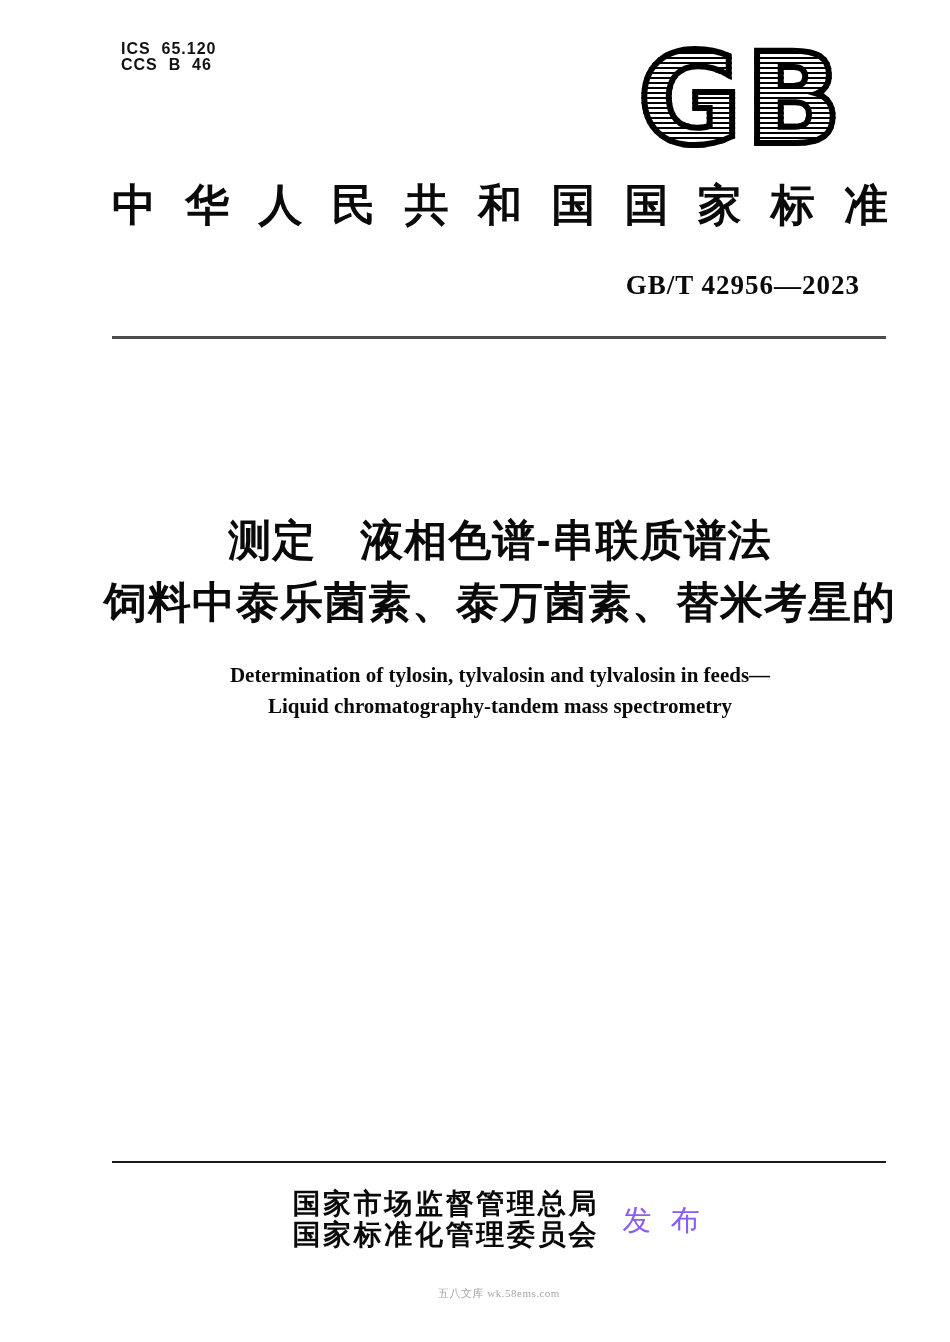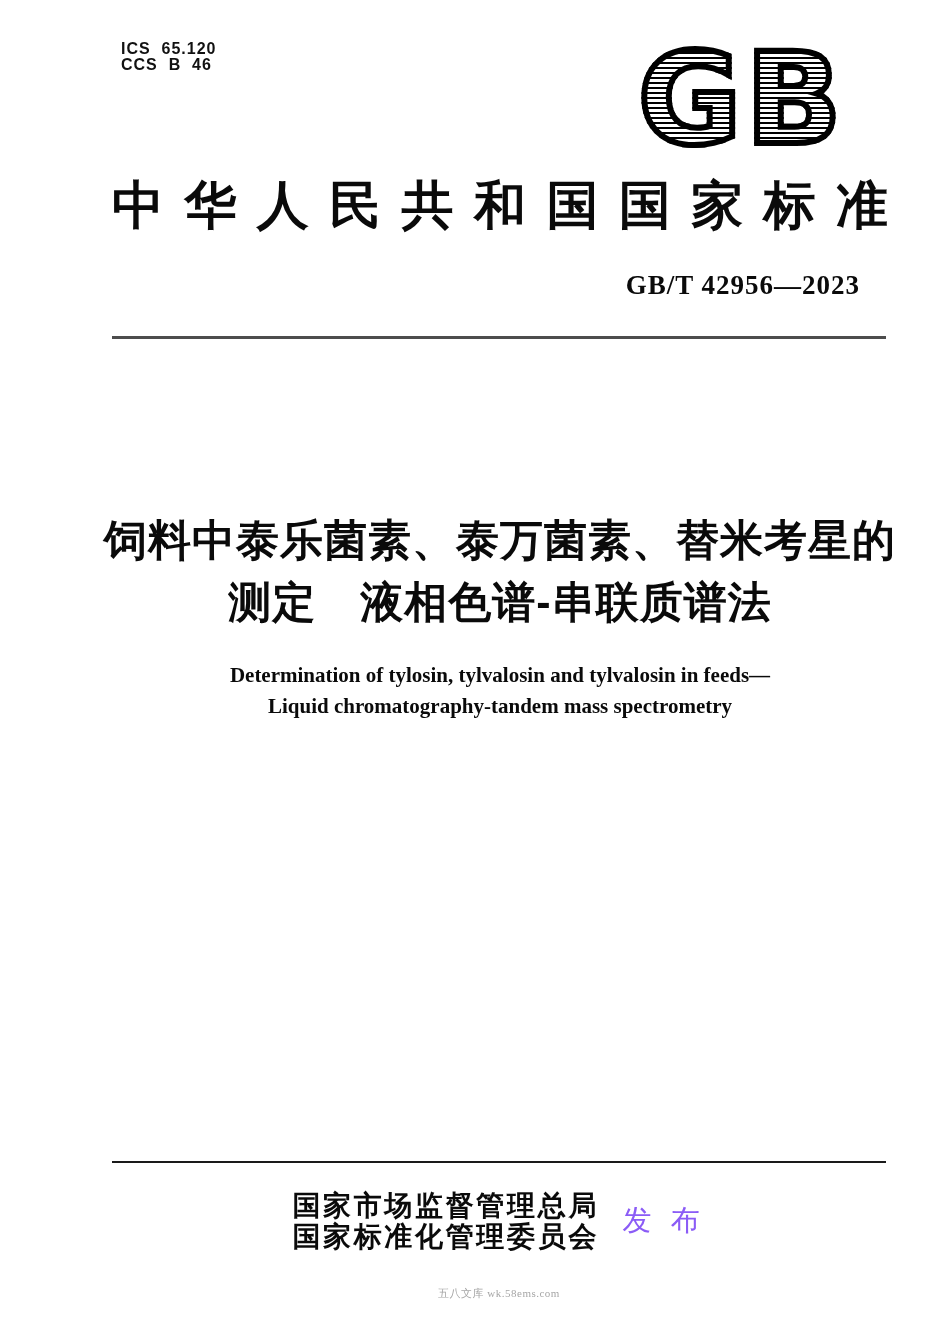--- a/index.html
+++ b/index.html
@@ -52,21 +52,21 @@
   }
 
   
   .header-title {
     position: absolute;
     left: 112px;
     top: 183px;
     width: 776px;
     font-family: "Liberation Serif", serif;
     font-weight: bold;
-    font-size: 52px;
+    font-size: 44px;
     line-height: 46px;
     white-space: nowrap;
     text-align: justify;
     text-align-last: justify;
     color: #0a0a0a;
   }
 
   .std-number {
     position: absolute;
     right: 90px;
@@ -159,20 +159,21 @@
     font-weight: bold;
     font-size: 28px;
     line-height: 31px;
     color: #0a0a0a;
   }
   .pub-line {
     width: 304px;
     white-space: nowrap;
     text-align: justify;
     text-align-last: justify;
+    font-family: Liberation Mono, monospace;
   }
   .pub-label {
     font-family: Liberation Serif, serif;
     font-size: 29px;
     letter-spacing: 6px;
     color: #8b5cf6;
     white-space: pre;
   }
 
   .watermark {
@@ -199,22 +200,22 @@
 
   <div class="gb-logo">GB</div>
 
   <div class="header-title">中华人民共和国国家标准</div>
 
   <div class="std-number">GB/T 42956—2023</div>
 
   <div class="rule-top"></div>
 
   <div class="title-zh">
+    <div>测定　液相色谱-串联质谱法</div>
     <div>饲料中泰乐菌素、泰万菌素、替米考星的</div>
-    <div>测定　液相色谱-串联质谱法</div>
   </div>
 
   <div class="title-en">
     <div>Determination of tylosin, tylvalosin and tylvalosin in feeds—</div>
     <div>Liquid chromatography-tandem mass spectrometry</div>
   </div>
 
 
   <div class="rule-bottom"></div>
 

